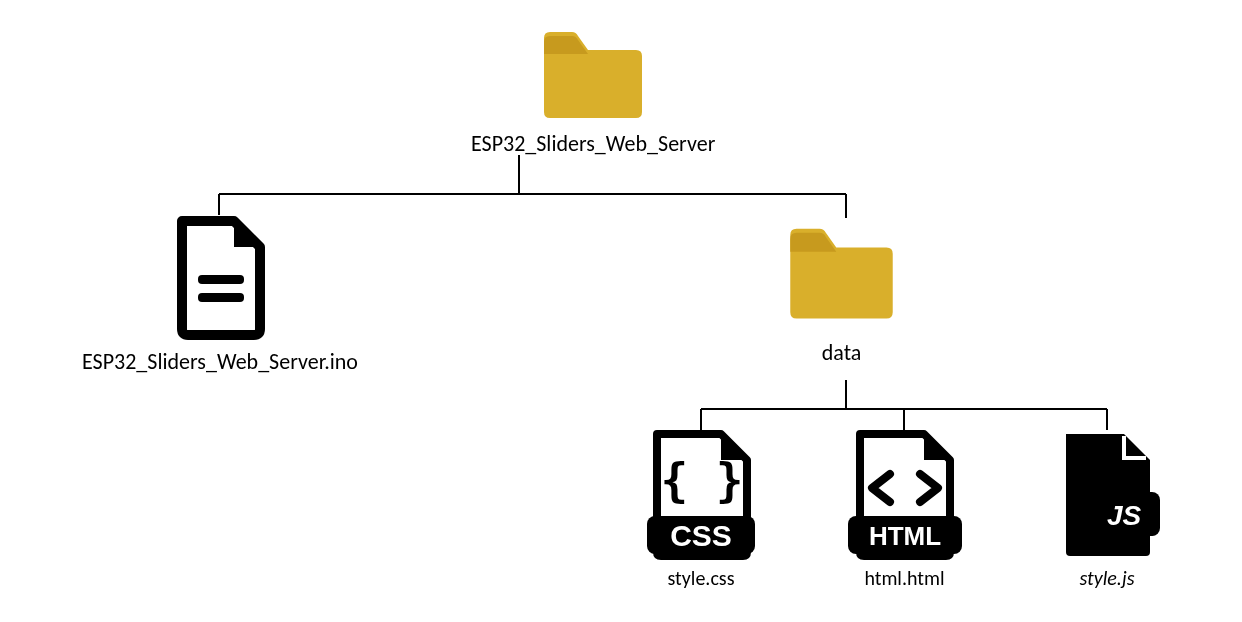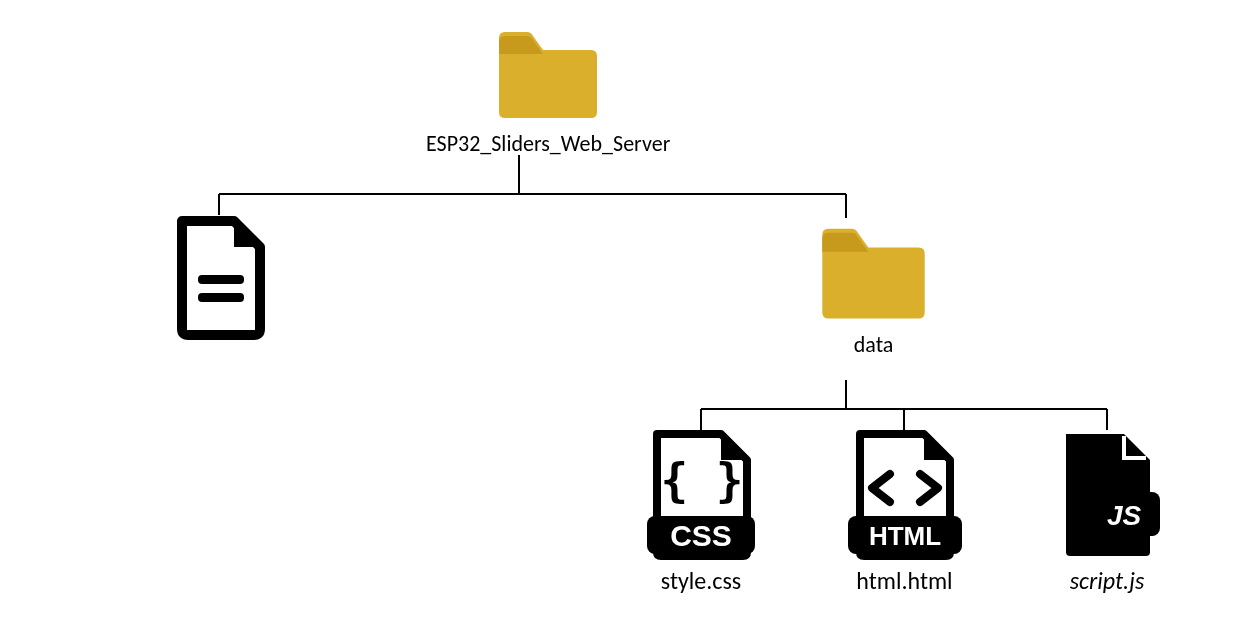--- a/index.html
+++ b/index.html
@@ -18,21 +18,21 @@
     flex-direction: column;
     align-items: center;
   }
   .label {
     font-size: 22px;
     margin-top: 8px;
     white-space: nowrap;
     text-align: center;
   }
   .label-sm {
-    font-size: 24px;
+    font-size: 20px;
     margin-top: 6px;
     white-space: nowrap;
     text-align: center;
   }
   svg.connector {
     position: absolute;
     left: 0; top: 0;
     width: 1242px;
     height: 622px;
     pointer-events: none;
@@ -50,38 +50,39 @@
   <line x1="219" y1="194" x2="219" y2="215" stroke="#000" stroke-width="2"></line>
   <line x1="846" y1="194" x2="846" y2="218" stroke="#000" stroke-width="2"></line>
 
   <line x1="846" y1="380" x2="846" y2="409" stroke="#000" stroke-width="2"></line>
   <line x1="701" y1="409" x2="1107" y2="409" stroke="#000" stroke-width="2"></line>
   <line x1="701" y1="409" x2="701" y2="430" stroke="#000" stroke-width="2"></line>
   <line x1="904" y1="409" x2="904" y2="430" stroke="#000" stroke-width="2"></line>
   <line x1="1107" y1="409" x2="1107" y2="430" stroke="#000" stroke-width="2"></line>
 </svg>
 
-<div class="node" style="left:426px; top:22px;">
+<div class="node" style="left:471px; top:22px;">
   <svg class="icon" width="110" height="100" viewBox="0 0 110 100">
     <path d="M6 20 L6 90 Q6 96 12 96 L98 96 Q104 96 104 90 L104 34 Q104 28 98 28 L50 28 L40 14 Q38 10 34 10 L12 10 Q6 10 6 16 Z" fill="#d9af2b"></path>
     <path d="M6 32 L50 32 L40 18 Q38 14 34 14 L12 14 Q6 14 6 20 Z" fill="#c79a1e"></path>
   </svg>
   <div class="label">ESP32_Sliders_Web_Server</div>
 </div>
 
 <div class="node" style="left:60px; top:215px; width:320px;">
   <svg class="icon" width="105" height="125" viewBox="0 0 105 125">
     <path d="M14 6 L66 6 L92 32 L92 114 Q92 120 86 120 L20 120 Q14 120 14 114 Z" fill="none" stroke="#000" stroke-width="10" stroke-linejoin="round"></path>
     <path d="M66 6 L66 32 L92 32" fill="#000"></path>
     <rect x="30" y="60" width="46" height="9" rx="4" fill="#000"></rect>
     <rect x="30" y="78" width="46" height="9" rx="4" fill="#000"></rect>
   </svg>
+  <div class="label">ESP32_Sliders_Web_Server.ino</div>
 </div>
 
-<div class="node" style="left:816px; top:218px;">
+<div class="node" style="left:784px; top:218px;gap:8px;">
   <svg class="icon" width="115" height="105" viewBox="0 0 110 100">
     <path d="M6 20 L6 90 Q6 96 12 96 L98 96 Q104 96 104 90 L104 34 Q104 28 98 28 L50 28 L40 14 Q38 10 34 10 L12 10 Q6 10 6 16 Z" fill="#d9af2b"></path>
     <path d="M6 32 L50 32 L40 18 Q38 14 34 14 L12 14 Q6 14 6 20 Z" fill="#c79a1e"></path>
   </svg>
   <div class="label">data</div>
 </div>
 
 <div class="node" style="left:641px; top:430px;">
   <svg class="icon" width="120" height="130" viewBox="0 0 120 130">
     <path d="M16 4 L80 4 L106 30 L106 122 Q106 126 102 126 L20 126 Q16 126 16 122 Z" fill="none" stroke="#000" stroke-width="8" stroke-linejoin="round"></path>
@@ -108,14 +109,14 @@
 <div class="node" style="left:1054px; top:430px;font-style:italic;">
   <svg class="icon" width="106" height="130" viewBox="0 0 106 130">
     <path d="M12 4 L70 4 L96 30 L96 122 Q96 126 92 126 L16 126 Q12 126 12 122 Z" fill="#000"></path>
     <path d="M70 4 L70 30 L96 30 Z" fill="#fff" fill-opacity="0"></path>
     <path d="M70 6 L70 28 L92 28" fill="none" stroke="#fff" stroke-width="4"></path>
     <rect x="38" y="66" width="66" height="40" rx="8" fill="#000" stroke="#fff" stroke-width="0"></rect>
     <rect x="34" y="62" width="72" height="44" rx="8" fill="#000"></rect>
     <text x="70" y="95" text-anchor="middle" font-family="Arial Black, Arial, sans-serif" font-size="28" font-weight="900" fill="#fff">JS</text>
 
   </svg>
-  <div class="label-sm">script.js</div>
+  <div class="label-sm">style.js</div>
 </div>
 
 </body></html>

